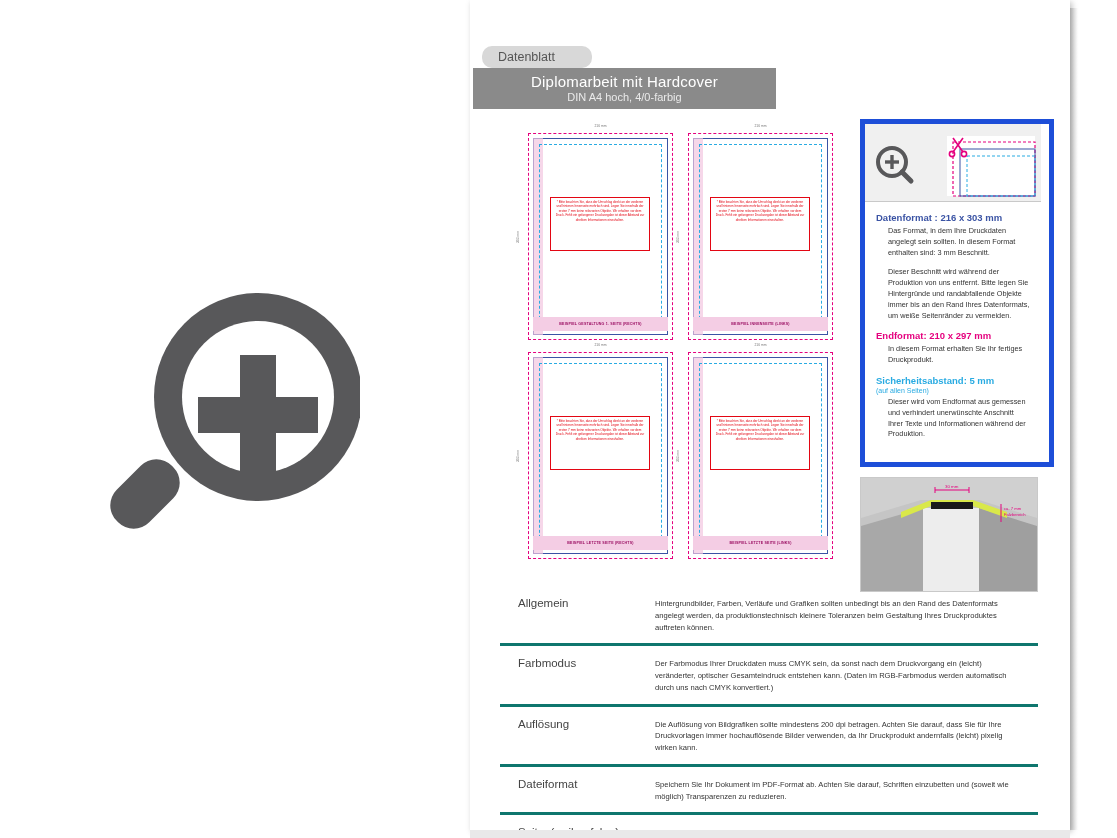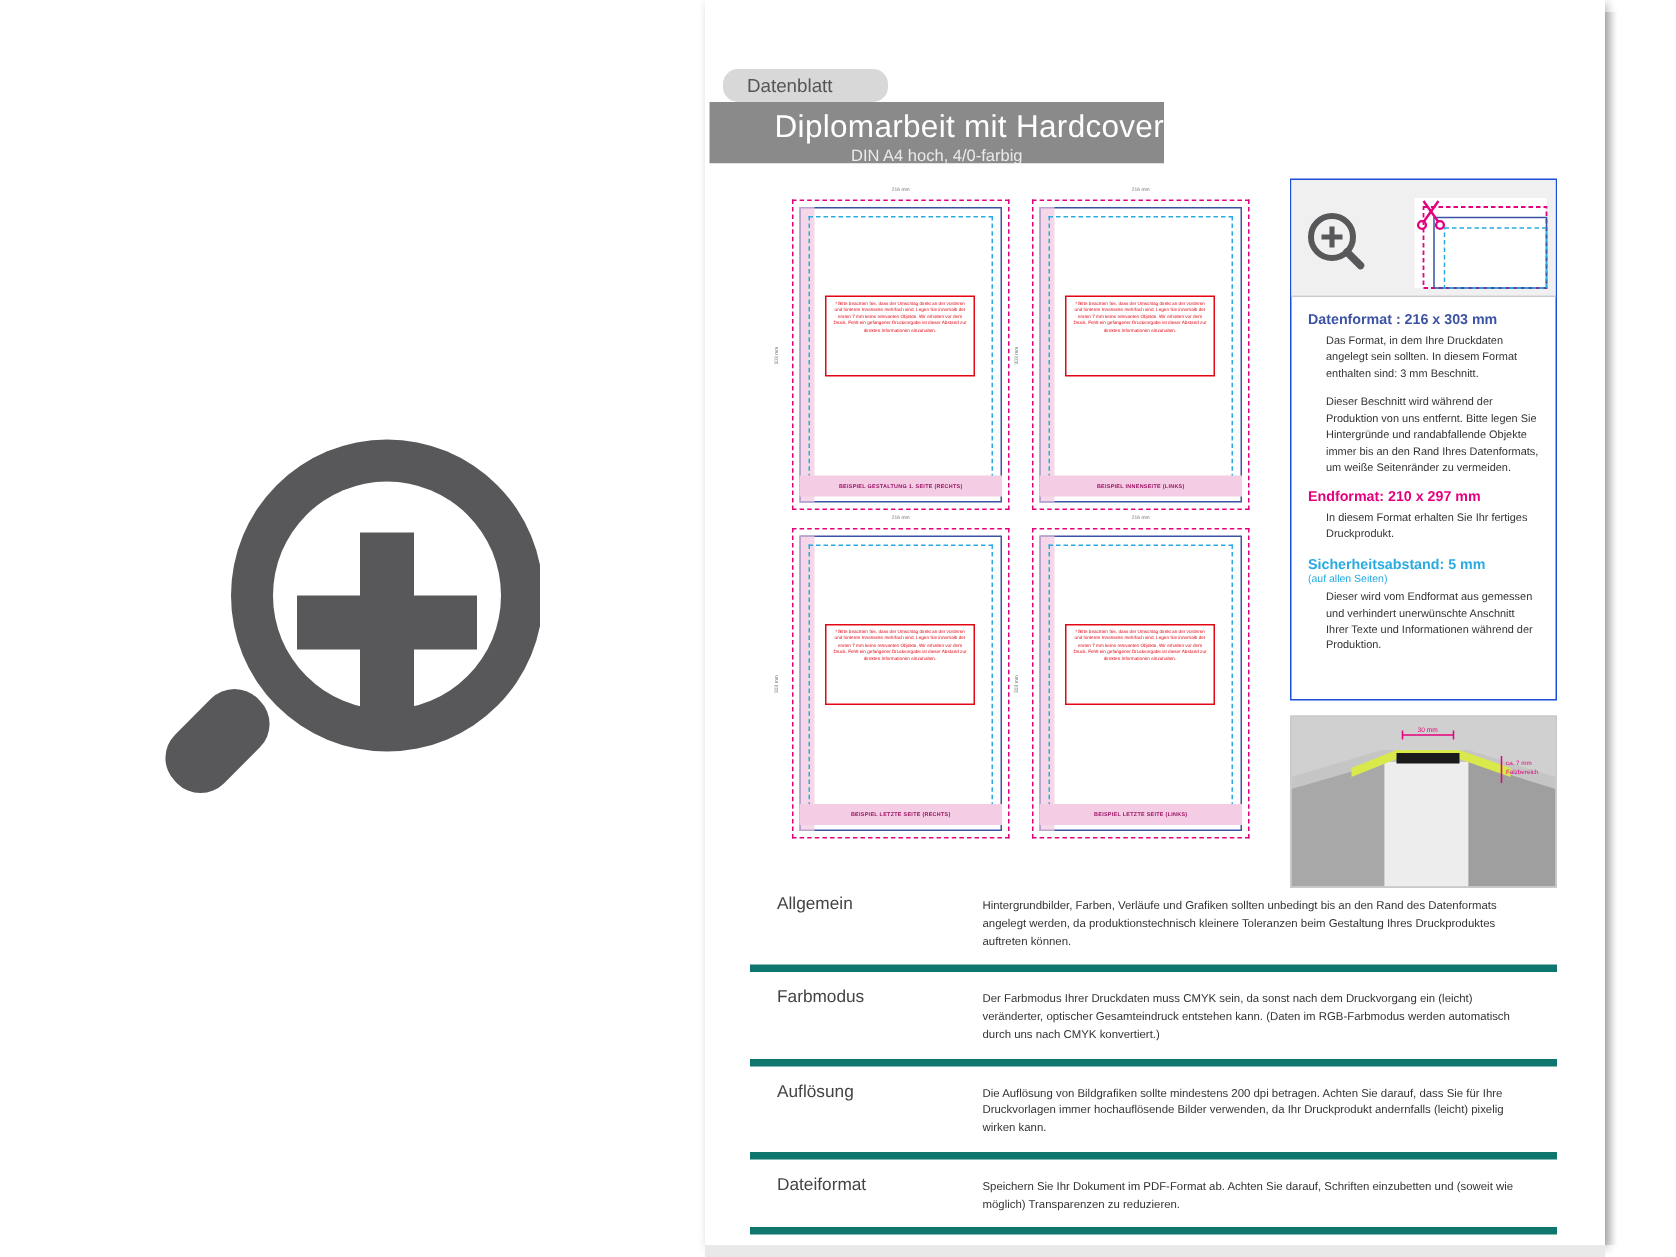--- a/index.html
+++ b/index.html
@@ -9,57 +9,57 @@
   .magnifier-zone{position:absolute;left:0;top:0;width:470px;height:838px;background:#fff;}
   .magnifier{position:absolute;left:100px;top:275px;width:260px;height:280px;}
 
   
   .sheet{position:absolute;left:470px;top:0;width:600px;height:830px;background:#ffffff;box-shadow:2px 2px 6px rgba(0,0,0,.25);}
   .sheet-shadow{position:absolute;left:1070px;top:8px;width:8px;height:822px;background:linear-gradient(to right,rgba(0,0,0,.18),rgba(0,0,0,0));}
 
   
   .tab-datenblatt{position:absolute;left:12px;top:46px;width:110px;height:22px;background:#d8d8d8;color:#555;font-size:12.5px;line-height:22px;padding-left:16px;box-sizing:border-box;border-radius:10px;}
   .title-band{position:absolute;left:3px;top:68px;width:303px;height:41px;background:#8a8a8a;color:#ffffff;text-align:center;}
-  .title-band .t1{font-size:21px;padding-top:5px;letter-spacing:.2px;text-align:right;}
+  .title-band .t1{font-size:15px;padding-top:5px;letter-spacing:.2px;}
   .title-band .t2{font-size:11px;color:#eaeaea;margin-top:1px;}
 
   
   .content{position:absolute;left:0;top:109px;width:600px;height:721px;background:#fff;}
 
   
   .pages{position:absolute;left:48px;top:10px;width:330px;height:460px;}
   .pg{position:absolute;width:145px;height:207px;}
   .pg .bleed{position:absolute;left:0;top:0;right:0;bottom:0;border:1px dashed #e5007e;box-sizing:border-box;}
   .pg .trim{position:absolute;left:5px;top:5px;right:5px;bottom:5px;border:1px solid #3a53a4;box-sizing:border-box;background:#fff;}
   .pg .safe{position:absolute;left:11px;top:11px;right:11px;bottom:11px;border:1px dashed #29abe2;box-sizing:border-box;}
   .pg .leftbar{position:absolute;left:5px;top:5px;width:10px;bottom:5px;background:#f2c6e0;opacity:.7;}
   .pg .redbox{position:absolute;left:22px;top:64px;width:100px;height:54px;border:1px solid #e30613;box-sizing:border-box;padding:2px 3px;}
   .pg .redbox p{margin:0;font-size:3.1px;line-height:1.45;color:#e30613;text-align:center;}
   .pg .footer{position:absolute;left:5px;right:5px;bottom:9px;height:14px;background:#f4cde4;}
   .pg .footer span{display:block;text-align:center;font-size:3.6px;line-height:14px;color:#9b0f63;letter-spacing:.2px;font-weight:bold;}
   .pg .dimtop{position:absolute;left:0;right:0;top:-9px;text-align:center;font-size:3.3px;color:#777;}
   .pg .dimleft{position:absolute;left:-16px;top:50%;transform:translateY(-50%) rotate(-90deg);font-size:3.3px;color:#777;white-space:nowrap;}
 
   
-  .infopanel{position:absolute;left:390px;top:10px;width:178px;height:348px;border:1px solid #1d4ed8;background:#fff;box-sizing:border-box;}
+  .infopanel{position:absolute;left:390px;top:10px;width:194px;height:348px;border:5px solid #1d4ed8;background:#fff;box-sizing:border-box;}
   .infopanel .pic{position:absolute;left:0;top:0;width:176px;height:77px;background:#f0f0f0;border-bottom:1px solid #c9c9c9;}
   .infopanel .txt{position:absolute;left:0;top:78px;width:176px;padding:10px 11px 0 11px;box-sizing:border-box;}
   .infopanel h4{margin:0 0 3px 0;font-size:9.5px;color:#3a53a4;font-weight:bold;}
   .infopanel h4.pink{color:#e5007e;}
   .infopanel h4.blue{color:#29abe2;}
   .infopanel .sub{font-size:7px;color:#29abe2;margin:-2px 0 3px 0;}
   .infopanel p{margin:0 0 9px 12px;font-size:7.3px;line-height:1.48;color:#333;}
 
   
   .coverimg{position:absolute;left:390px;top:368px;width:178px;height:115px;background:#cfcfcf;border:1px solid #c9c9c9;box-sizing:border-box;overflow:hidden;}
 
   
   .tips{position:absolute;left:30px;top:477px;width:538px;}
   .tips-head{height:25px;background:#8a8a8a;color:#fff;font-size:11.5px;line-height:25px;padding-left:18px;box-sizing:border-box;}
-  .tips-row{display:flex;border-bottom:5px solid #0f766e;min-height:38px;}
+  .tips-row{display:flex;border-bottom:3px solid #0f766e;min-height:38px;}
   .tips-row:first-of-type{border-top:none;}
   .tips-row .lbl{width:155px;flex:0 0 155px;font-size:11.5px;color:#444;padding:11px 0 10px 18px;box-sizing:border-box;}
   .tips-row .desc{flex:1;font-size:7.6px;line-height:1.55;color:#333;padding:12px 14px 10px 0;box-sizing:border-box;}
 
   .bottom-strip{position:absolute;left:470px;top:830px;width:600px;height:8px;background:#e9e9e9;}
 </style>
 </head>
 <body>
 
 <div class="magnifier-zone">

